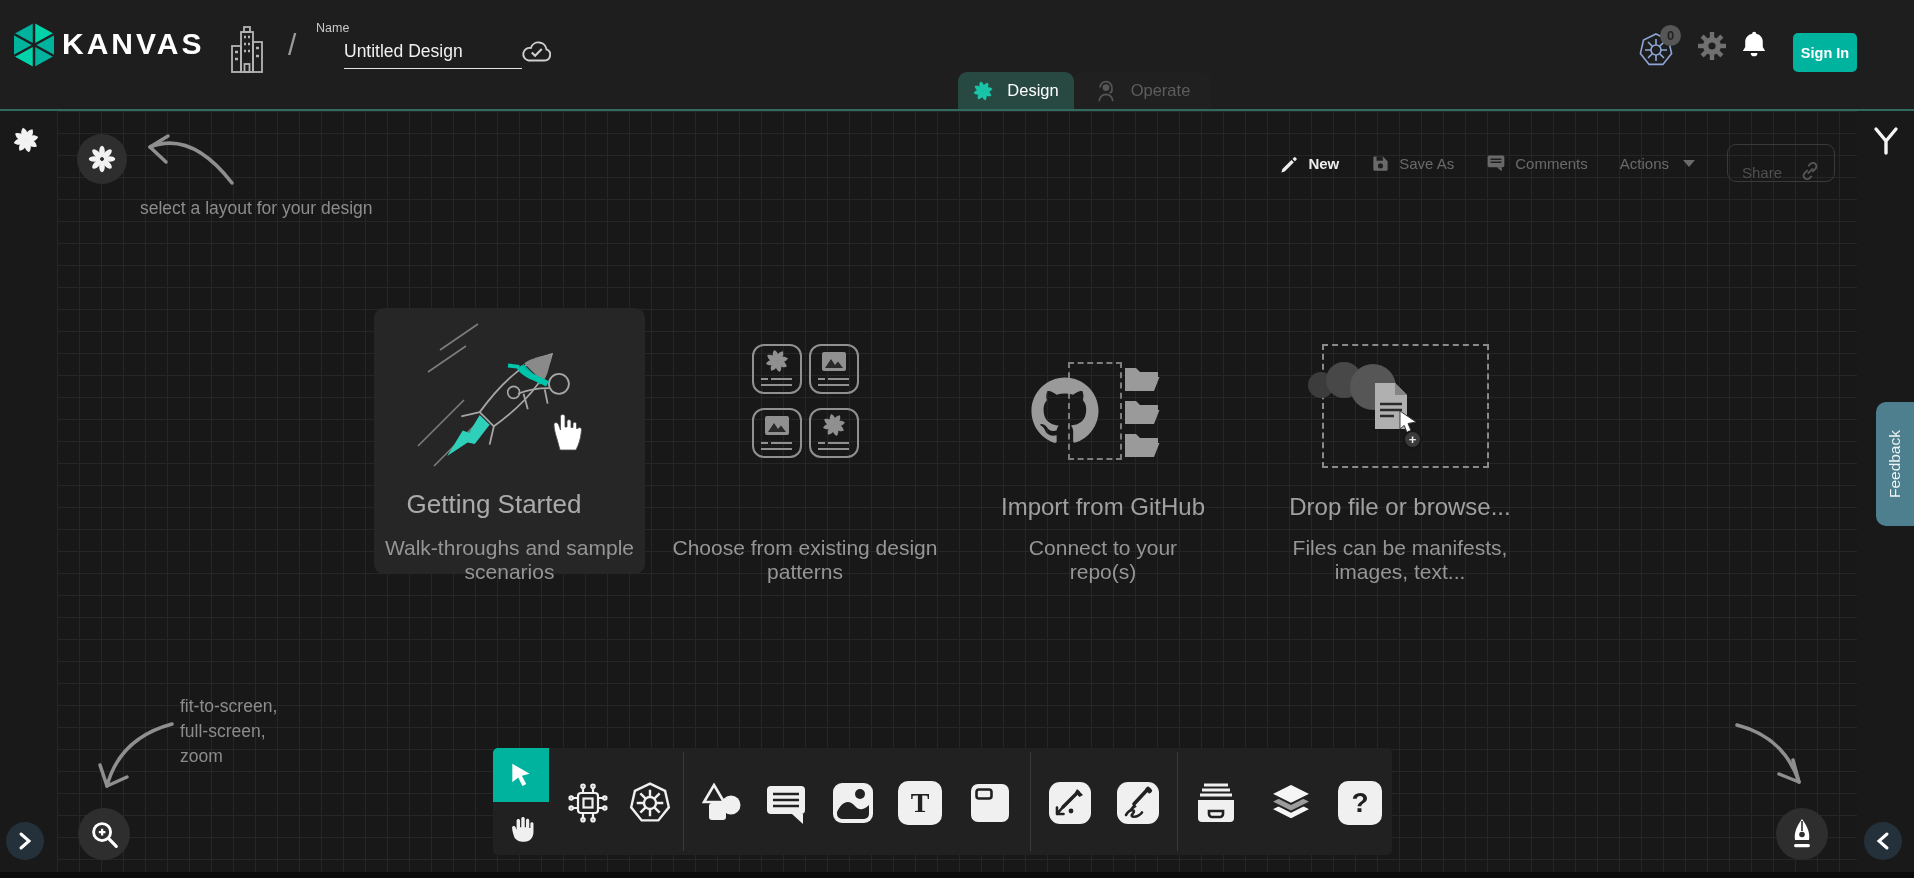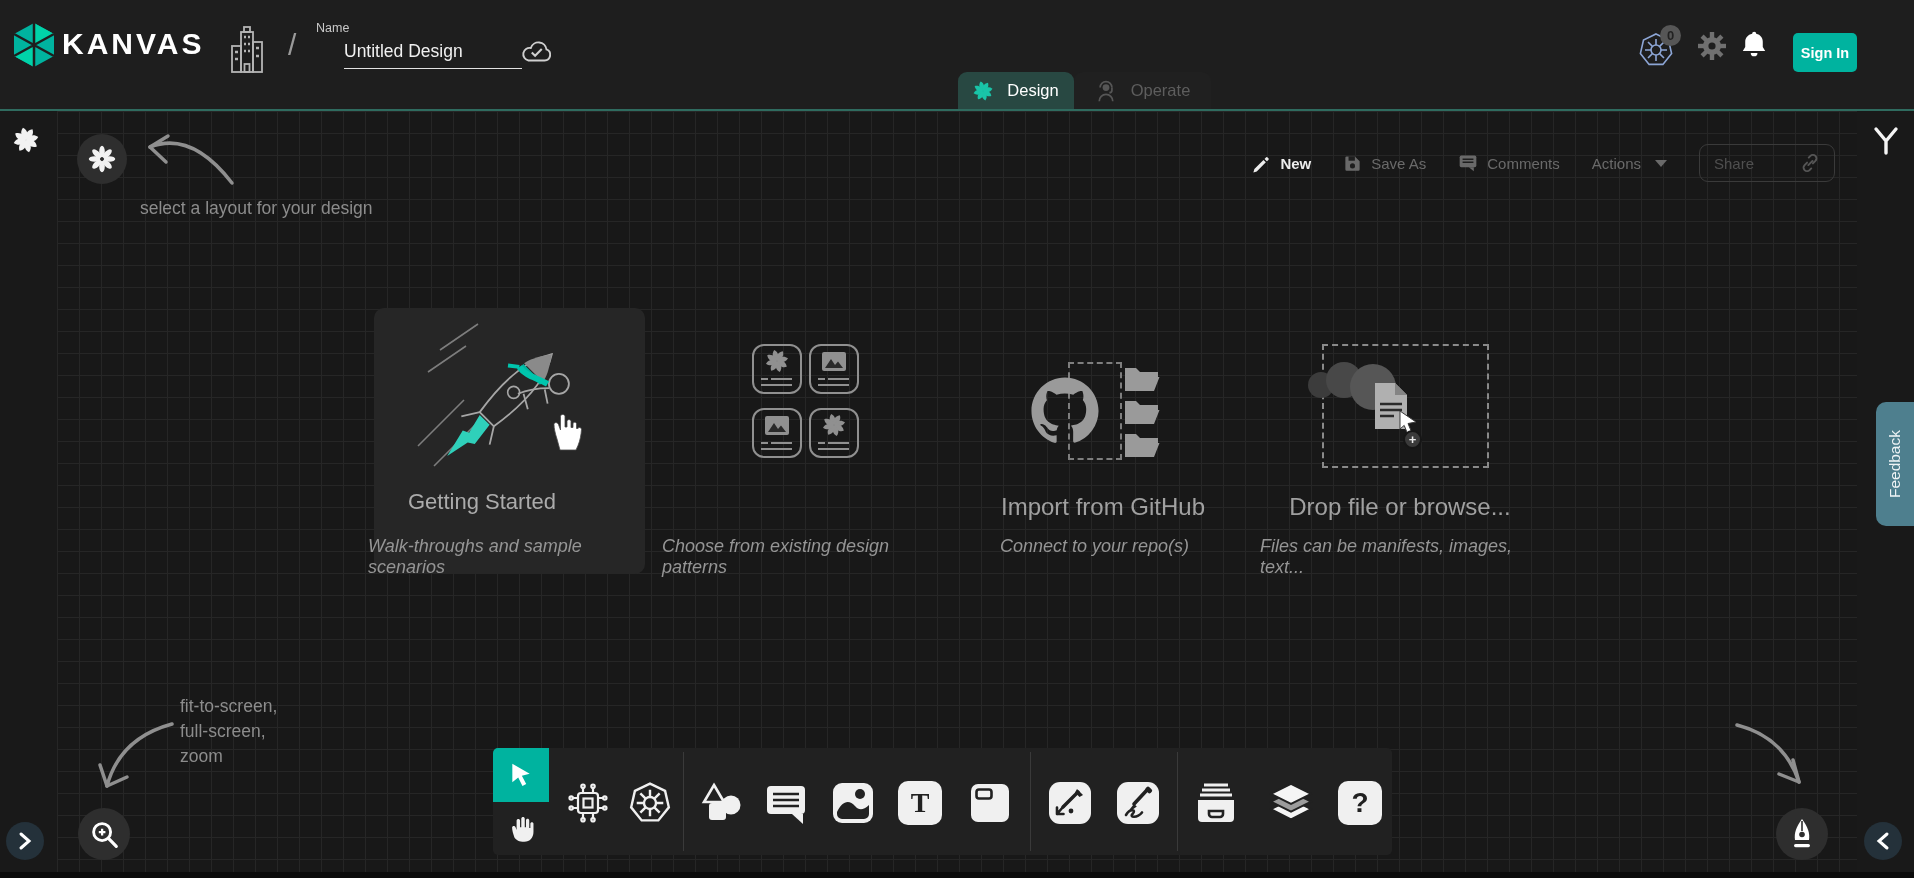--- a/index.html
+++ b/index.html
@@ -31,26 +31,26 @@
   .circle-btn{position:absolute;border-radius:50%;background:#2e2e2e;display:flex;align-items:center;justify-content:center;cursor:pointer;}
   .chev-btn{position:absolute;width:38px;height:38px;border-radius:50%;background:#24313a;display:flex;align-items:center;justify-content:center;cursor:pointer;}
 
   .hint{position:absolute;color:#8c8c8c;font-size:17.5px;line-height:25px;margin-top:8px;}
 
   
   .dtb{position:absolute;top:144px;right:79px;height:38px;display:flex;align-items:center;gap:32px;}
   .dtb-item{display:flex;align-items:center;gap:9px;font-size:15px;color:#6a6a6a;cursor:pointer;}
   .dtb-item.bright{color:#ededed;font-weight:bold;justify-content:center;}
   .caret{width:0;height:0;border-left:6px solid transparent;border-right:6px solid transparent;border-top:7px solid #6a6a6a;}
-  .share-btn{display:flex;align-items:center;justify-content:space-between;width:136px;height:38px;border:1px solid #3a3a3a;border-radius:9px;padding:0 14px;color:#4f4f4f;font-size:15px;cursor:default;}
+  .share-btn{display:flex;align-items:flex-end;justify-content:space-between;width:108px;height:38px;border:1px solid #3a3a3a;border-radius:9px;padding:0 14px;color:#4f4f4f;font-size:15px;cursor:default;}
 
   
   .gs-card{position:absolute;left:374px;top:308px;width:271px;height:266px;background:#262626;border-radius:10px;cursor:pointer;}
   .opt-title{position:absolute;top:489px;text-align:center;color:#a0a0a0;font-size:24px;}
-  .opt-sub{position:absolute;top:536px;color:#959595;font-size:18px;font-style:italic;}
+  .opt-sub{position:absolute;top:536px;text-align:center;color:#959595;font-size:21px;}
   .mini-card{position:absolute;width:50px;height:50px;border:2px solid #909090;border-radius:12px;}
   .mini-lines i{position:absolute;height:2px;background:#909090;display:block;}
   .dashed-box{position:absolute;border:2px dashed #7e7e7e;}
   .blob{position:absolute;border-radius:50%;}
 
   
   .dock{position:absolute;left:493px;top:748px;width:899px;height:107px;background:#212121;border-radius:5px;}
   .dock-divider{position:absolute;top:4px;width:1px;height:99px;background:#3a3a3a;}
   .dock-icon{position:absolute;top:33px;width:44px;height:44px;display:flex;align-items:center;justify-content:center;cursor:pointer;}
   .tool-select{position:absolute;left:0;top:0;width:56px;height:54px;background:#00B39F;border-radius:5px 0 0 0;display:flex;align-items:center;justify-content:center;cursor:pointer;}
@@ -252,21 +252,21 @@
         <circle cx="26" cy="-46" r="10" stroke="#a6a6a6" stroke-width="1.8"></circle>
         <path d="M22 -36 C14 -28 8 -20 4 -10 M20 -32 L32 -24 M8 -14 L22 -6" stroke="#a6a6a6" stroke-width="1.8"></path>
         <path d="M18 -38 C6 -35 -2 -28 -14 -30" stroke="#00C5AD" stroke-width="6"></path>
         <path d="M-14 -30 l-9 7" stroke="#00C5AD" stroke-width="4"></path>
       </g>
     </svg>
     <svg class="abs" style="left:176px;top:104px" width="34" height="42" viewBox="0 0 34 42">
       <path d="M10 38 L7 27 C5 21 4 16 4 12.5 C4 10 7.5 10 8.5 12.5 L10.5 18 L10.5 4.5 C10.5 1.8 15 1.8 15 4.5 L15 15 L17 15 L17 9.5 C17 7 21 7 21 9.5 L21 15.5 L23 15.5 L23 12 C23 9.8 26.5 9.8 26.5 12 L26.5 16.5 L28 16.5 C28 14.8 31.5 15 31.5 17.5 C31.2 22.5 30 29 28 33.5 L26 38 Z" fill="#fff" stroke="#4a4a4a" stroke-width="0.8"></path>
     </svg>
   </div>
-  <div class="opt-title" style="left:374px;width:216px;font-size:22px;color:#ababab">Getting Started</div>
+  <div class="opt-title" style="left:386px;width:216px;font-size:26px;color:#ababab">Getting Started</div>
   <div class="opt-sub" style="left:368px;width:283px">Walk-throughs and sample scenarios</div>
 
   <div class="abs" style="left:740px;top:336px;width:130px;height:130px">
     <div class="mini-card" style="left:12px;top:8px">
       <svg style="position:absolute;left:12px;top:4px" width="22" height="22" viewBox="-16 -16 32 32">
           <use href="#pinwheel" fill="#909090"></use>
         </svg>
       <span class="mini-lines"><i style="left:7px;bottom:12px;width:7px"></i><i style="left:17px;bottom:12px;width:21px"></i><i style="left:7px;bottom:6px;width:31px"></i></span>
     </div>
     <div class="mini-card" style="left:69px;top:8px">

